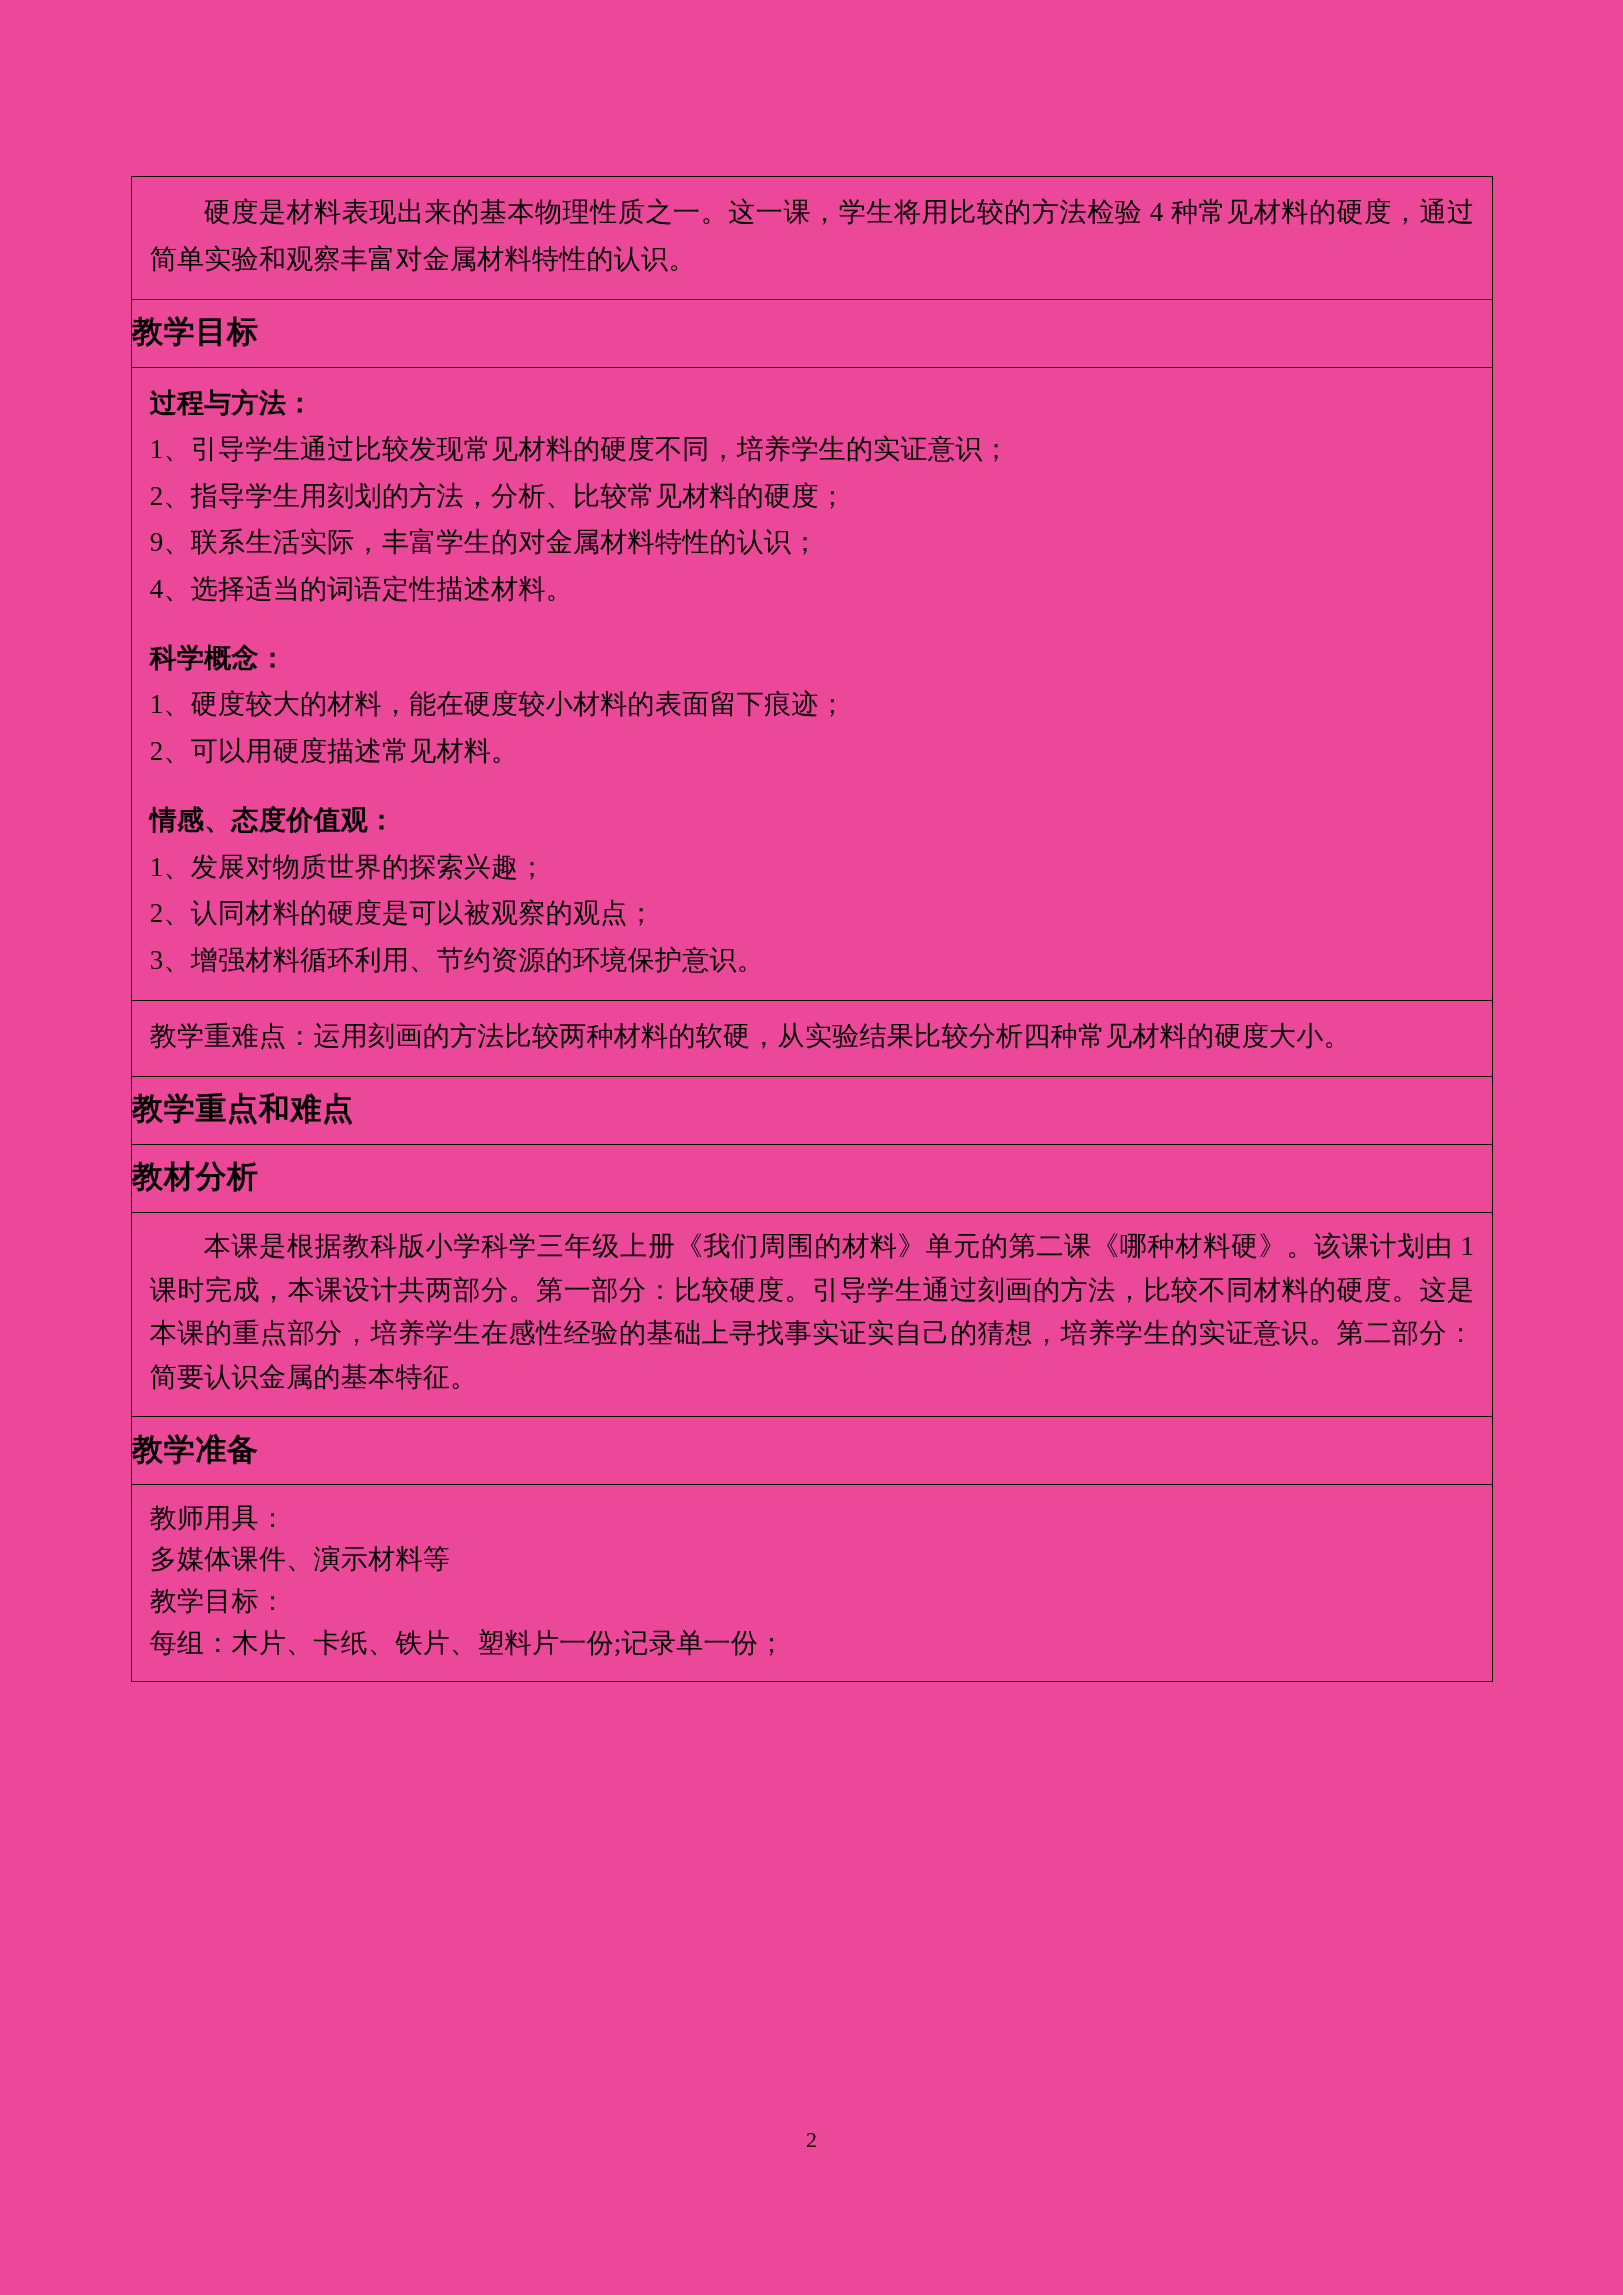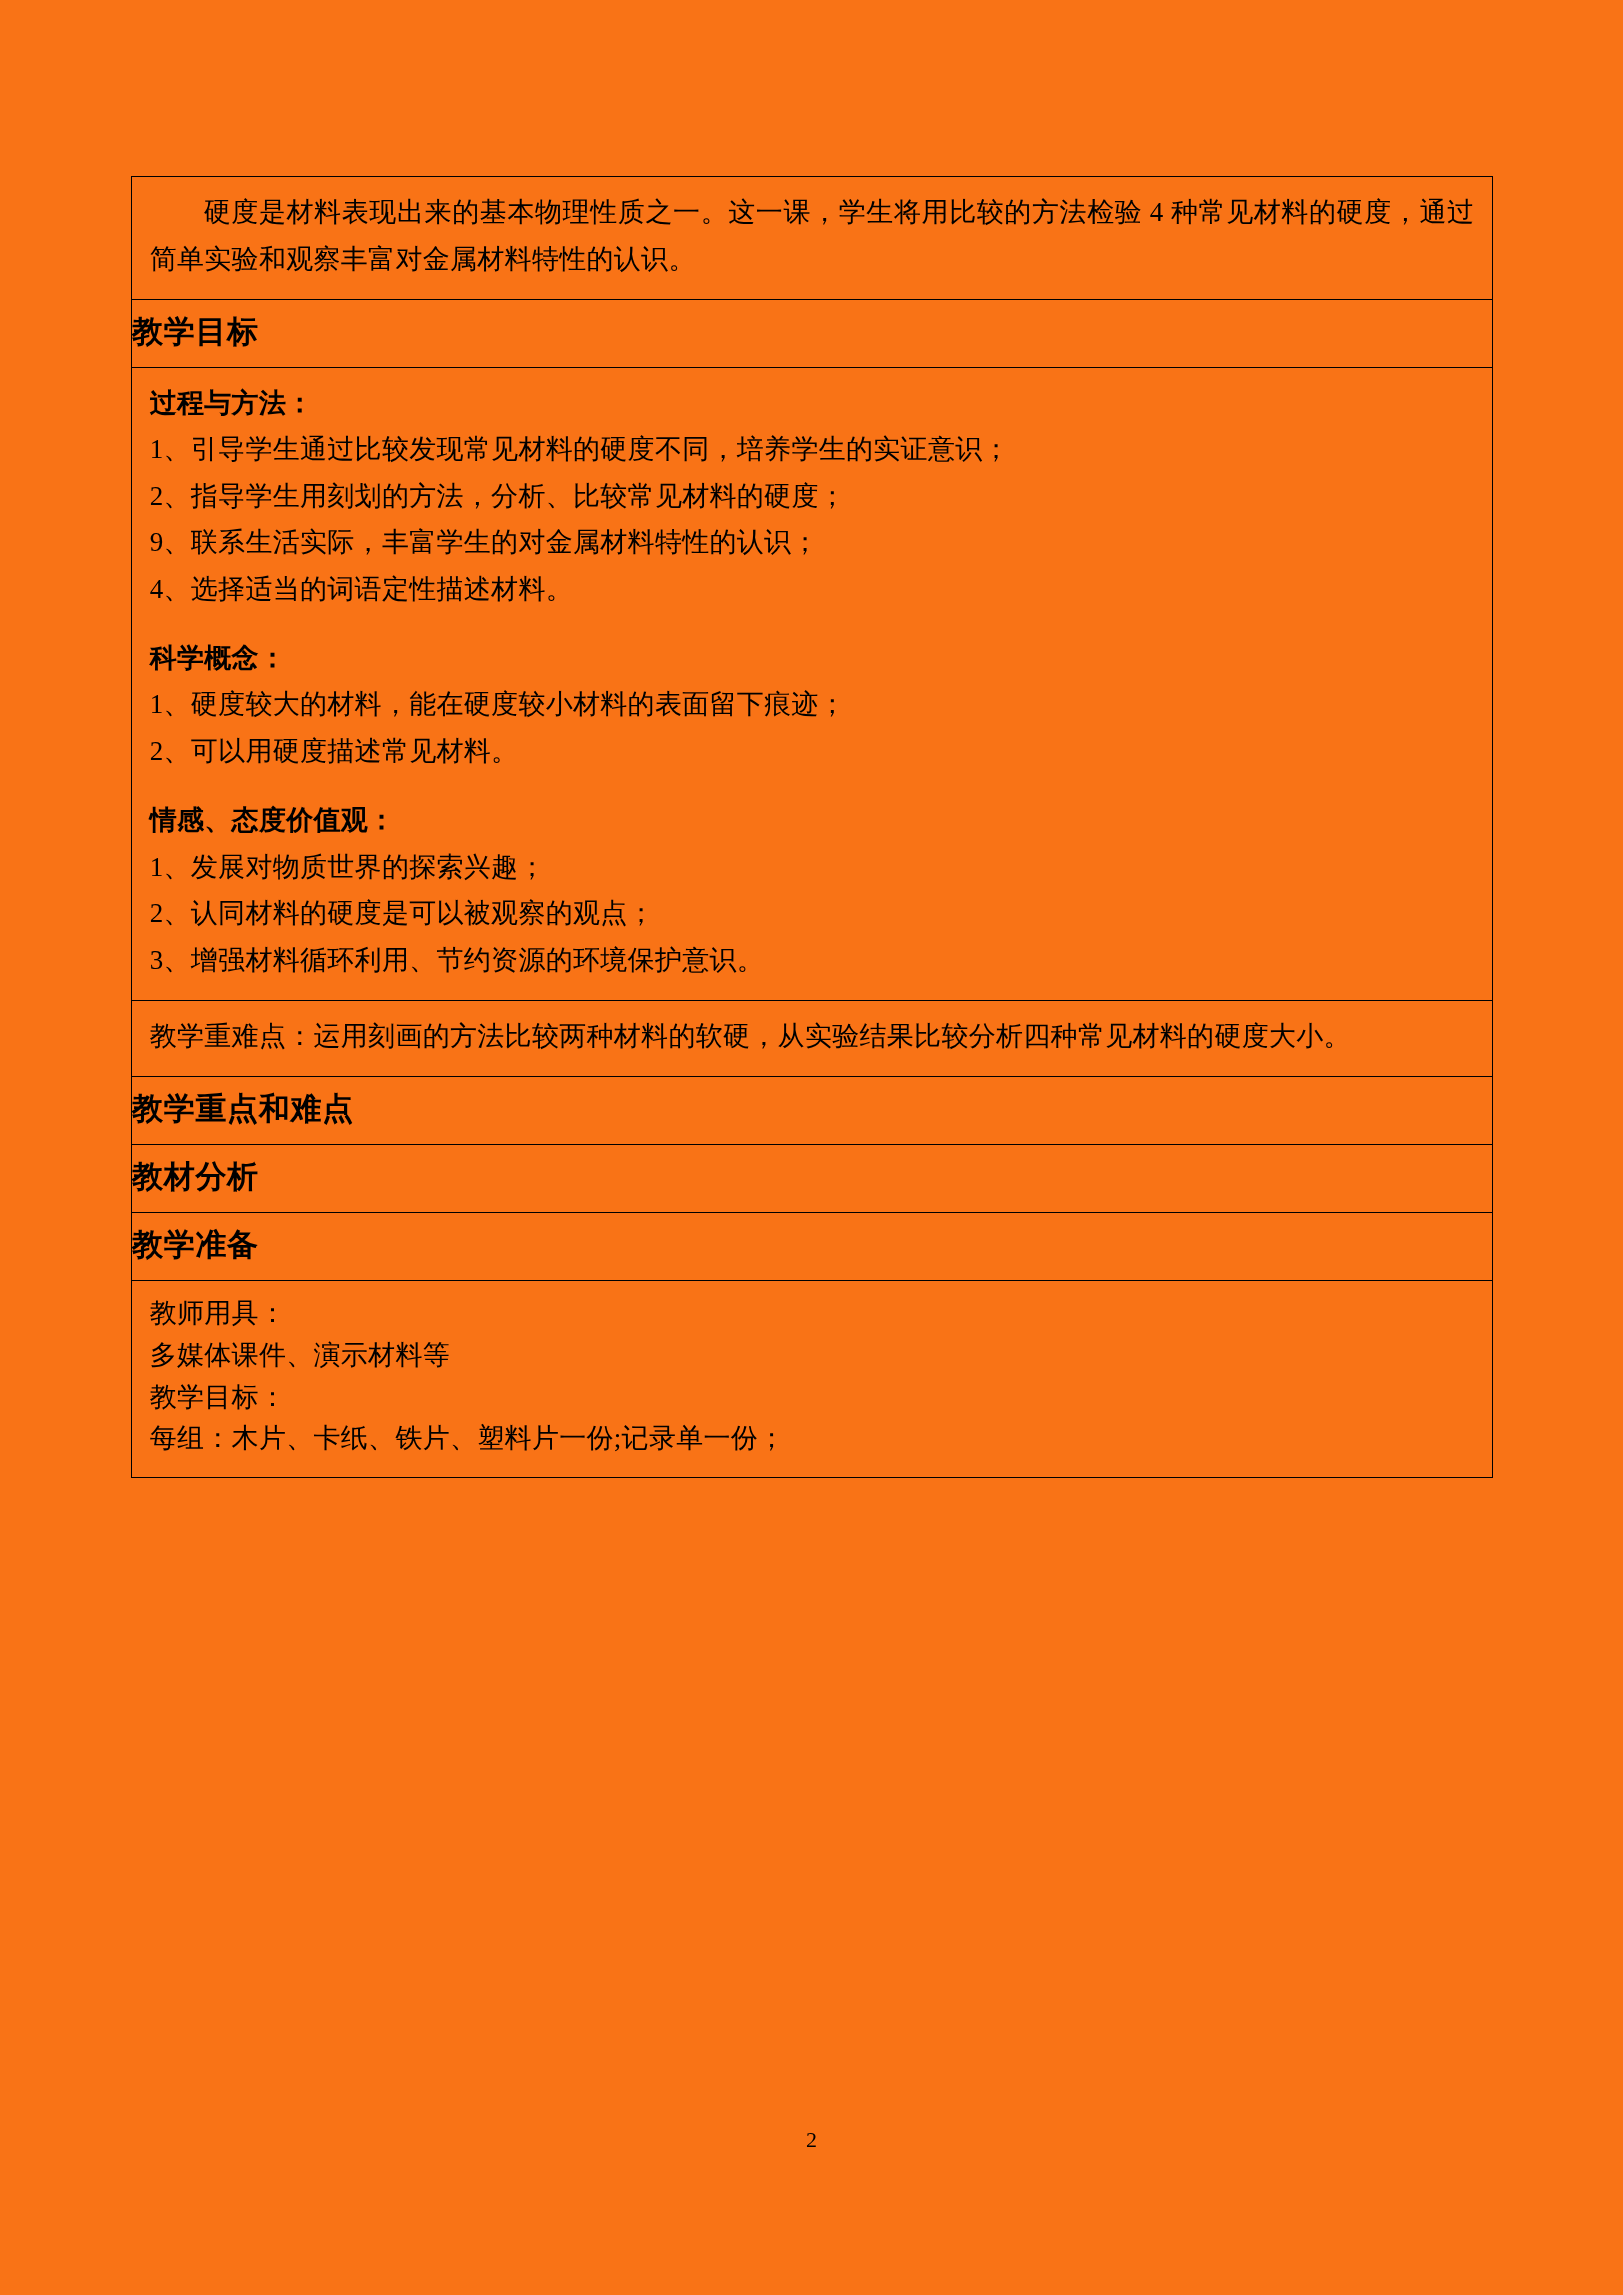--- a/index.html
+++ b/index.html
@@ -8,21 +8,21 @@
     background: #ffffff;
   }
   body {
     font-family: "Liberation Serif", "DejaVu Serif", serif;
     color: #000000;
   }
   .page {
     position: relative;
     width: 1623px;
     height: 2295px;
-    background: #f97316;
+    background: #ec4899;
     box-sizing: border-box;
   }
   .sheet {
     position: absolute;
     left: 131px;
     top: 176px;
     width: 1362px;
   }
   table.doc {
     width: 100%;
@@ -143,20 +143,27 @@
         </tr>
 
         <tr>
           <td>
             <div class="heading-cell">
               <p class="heading">教材分析</p>
             </div>
           </td>
         </tr>
 
+        <tr>
+          <td>
+            <div class="cell tight">
+              <p class="indent">本课是根据教科版小学科学三年级上册《我们周围的材料》单元的第二课《哪种材料硬》。该课计划由 1 课时完成，本课设计共两部分。第一部分：比较硬度。引导学生通过刻画的方法，比较不同材料的硬度。这是本课的重点部分，培养学生在感性经验的基础上寻找事实证实自己的猜想，培养学生的实证意识。第二部分：简要认识金属的基本特征。</p>
+            </div>
+          </td>
+        </tr>
 
         <tr>
           <td>
             <div class="heading-cell">
               <p class="heading">教学准备</p>
             </div>
           </td>
         </tr>
 
         <tr>

